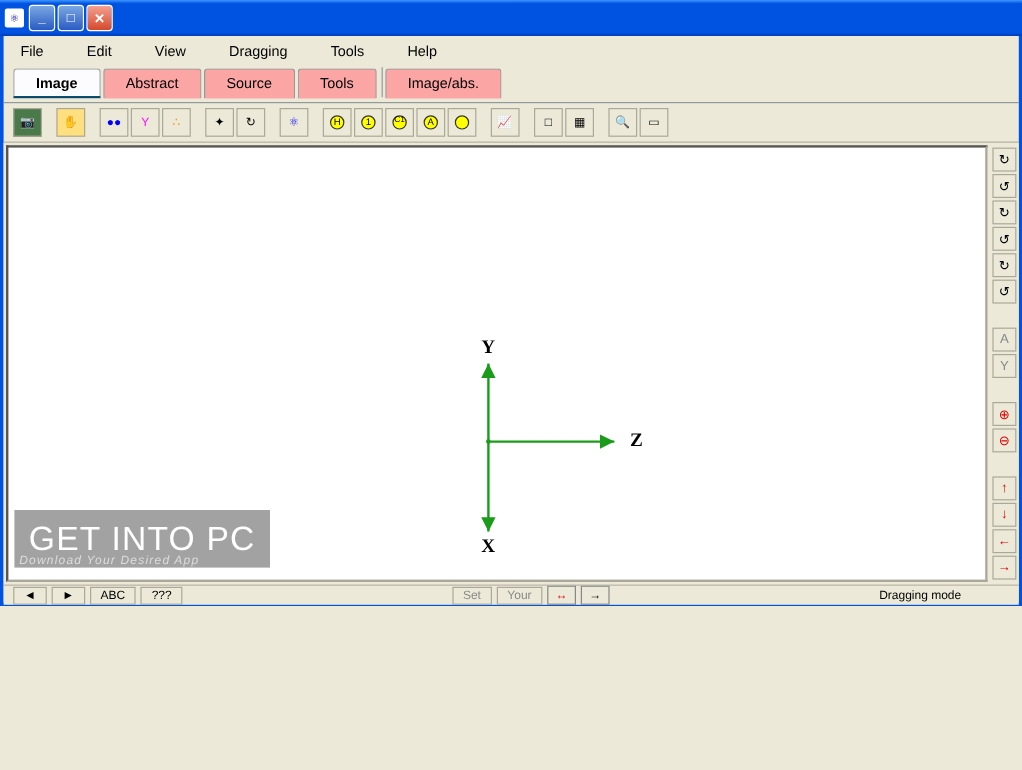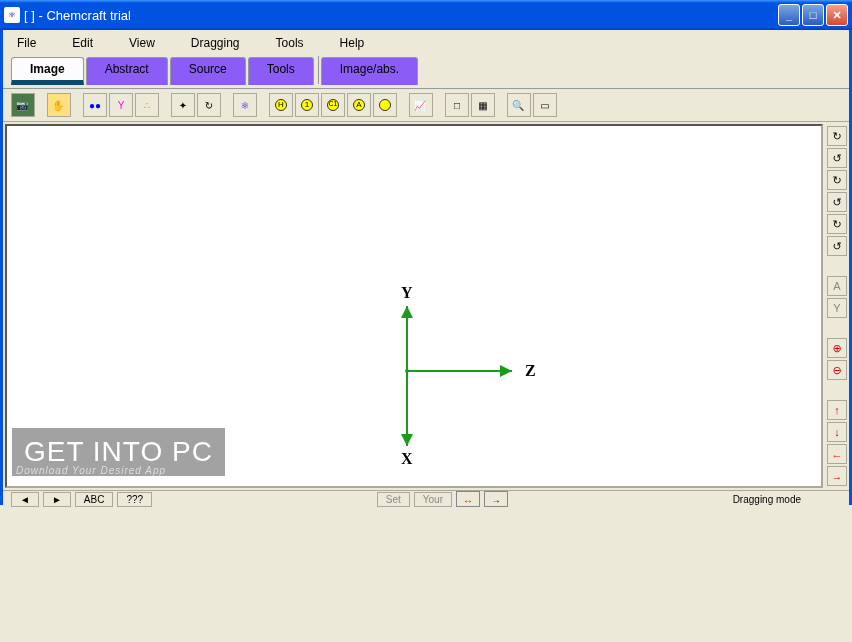--- a/index.html
+++ b/index.html
@@ -11,22 +11,22 @@
     .win-buttons { display: flex; gap: 2px; }
     .win-btn { width: 22px; height: 22px; background: linear-gradient(to bottom, #7ba7e0, #2a5bc4); border: 1px solid #fff; border-radius: 3px; display: flex; align-items: center; justify-content: center; color: #fff; font-weight: bold; cursor: pointer; }
     .win-btn.close { background: linear-gradient(to bottom, #f5a090, #d4492c); }
     
     .window-body { background: #ece9d8; border: 3px solid #0053e1; border-top: none; height: 475px; display: flex; flex-direction: column; }
     
     .menubar { display: flex; padding: 4px 8px; gap: 24px; }
     .menu-item { padding: 2px 6px; cursor: pointer; font-size: 12px; }
     
     .tabbar { display: flex; padding: 0 8px 4px 8px; border-bottom: 1px solid #919b9c; }
-    .tab { padding: 4px 18px; font-size: 12px; border: 1px solid #919b9c; border-bottom: none; background: #8b5cf6; margin-right: 2px; border-radius: 3px 3px 0 0; cursor: pointer; position: relative; top: 1px; }
-    .tab.active { background: #fcfcfe; border-bottom: 5px solid #0c4a6e; font-weight: bold; z-index: 2; }
+    .tab { padding: 4px 18px; font-size: 12px; border: 1px solid #919b9c; border-bottom: none; background: #fca5a5; margin-right: 2px; border-radius: 3px 3px 0 0; cursor: pointer; position: relative; top: 1px; }
+    .tab.active { background: #fcfcfe; border-bottom: 2px solid #0c4a6e; font-weight: bold; z-index: 2; }
     .tab-sep { border-left: 1px solid #919b9c; margin: 0 2px; }
     
     .toolbar { display: flex; padding: 4px 8px; gap: 2px; align-items: center; border-bottom: 1px solid #aca899; }
     .tool-btn { width: 24px; height: 24px; border: 1px solid #aca899; background: #ece9d8; display: flex; align-items: center; justify-content: center; cursor: pointer; font-size: 10px; }
     .tool-sep { width: 8px; }
     .tool-circle { width: 12px; height: 12px; border-radius: 50%; border: 1px solid #333; }
     
     .main-area { flex: 1; display: flex; background: #ece9d8; position: relative; }
     .canvas { flex: 1; background: #fff; border: 2px inset #aca899; margin: 2px; position: relative; }
     
@@ -42,21 +42,20 @@
     .status-btn { padding: 1px 8px; border: 1px solid #aca899; background: #ece9d8; cursor: pointer; font-size: 10px; }
     .status-btn.disabled { color: #888; }
     .status-spacer { flex: 1; }
     .arrow-btn { width: 24px; height: 16px; border: 1px solid #888; background: #ece9d8; display: flex; align-items: center; justify-content: center; cursor: pointer; }
   </style>
 </head>
 <body>
 
 <div class="titlebar">
   <div class="titlebar-icon">⚛</div>
-  <div class="titlebar-text">[ ] - Chemcraft trial</div>
   <div class="win-buttons">
     <div class="win-btn">_</div>
     <div class="win-btn">□</div>
     <div class="win-btn close">✕</div>
   </div>
 </div>
 
 <div class="window-body">
   <div class="menubar">
     <div class="menu-item">File</div>

